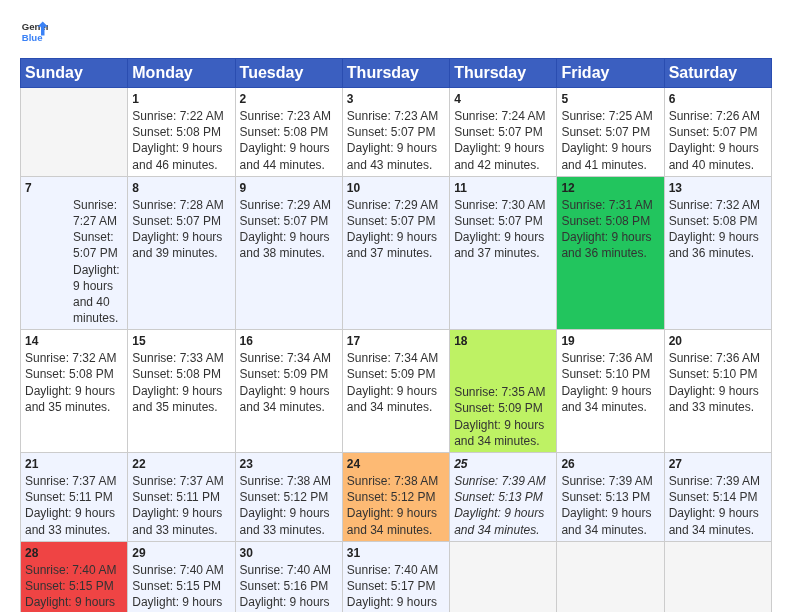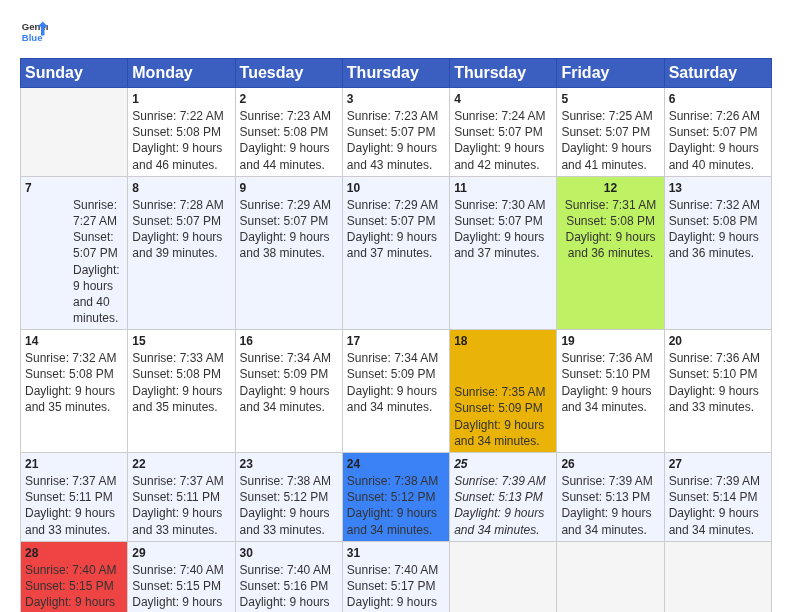--- a/index.html
+++ b/index.html
@@ -206,21 +206,21 @@
 Daylight: 9 hours
 and 37 minutes.</div>
           </td>
           <td style="background: rgb(240, 244, 255);">
             <span class="day-num">11</span>
             <div class="day-info" style="white-space: pre-line;">Sunrise: 7:30 AM
 Sunset: 5:07 PM
 Daylight: 9 hours
 and 37 minutes.</div>
           </td>
-          <td style="background: #bef264; text-align: center;">
+          <td style="background: #22c55e;">
             <span class="day-num">12</span>
             <div class="day-info" style="white-space: pre-line;">Sunrise: 7:31 AM
 Sunset: 5:08 PM
 Daylight: 9 hours
 and 36 minutes.</div>
           </td>
           <td style="background: rgb(240, 244, 255);">
             <span class="day-num">13</span>
             <div class="day-info" style="white-space: pre-line;">Sunrise: 7:32 AM
 Sunset: 5:08 PM
@@ -250,21 +250,21 @@
 Daylight: 9 hours
 and 34 minutes.</div>
           </td>
           <td style="background: rgb(255, 255, 255);">
             <span class="day-num">17</span>
             <div class="day-info" style="white-space: pre-line;">Sunrise: 7:34 AM
 Sunset: 5:09 PM
 Daylight: 9 hours
 and 34 minutes.</div>
           </td>
-          <td style="background: #eab308;">
+          <td style="background: #bef264;">
             <span class="day-num">18</span>
             <div class="day-info" style="white-space: pre-line; margin-top: 36px;">Sunrise: 7:35 AM
 Sunset: 5:09 PM
 Daylight: 9 hours
 and 34 minutes.</div>
           </td>
           <td style="background: rgb(255, 255, 255);">
             <span class="day-num">19</span>
             <div class="day-info" style="white-space: pre-line;">Sunrise: 7:36 AM
 Sunset: 5:10 PM
@@ -294,21 +294,21 @@
 Daylight: 9 hours
 and 33 minutes.</div>
           </td>
           <td style="background: rgb(240, 244, 255);">
             <span class="day-num">23</span>
             <div class="day-info" style="white-space: pre-line;">Sunrise: 7:38 AM
 Sunset: 5:12 PM
 Daylight: 9 hours
 and 33 minutes.</div>
           </td>
-          <td style="background: #3b82f6;">
+          <td style="background: #fdba74;">
             <span class="day-num">24</span>
             <div class="day-info" style="white-space: pre-line;">Sunrise: 7:38 AM
 Sunset: 5:12 PM
 Daylight: 9 hours
 and 34 minutes.</div>
           </td>
           <td style="background: rgb(240, 244, 255); font-style: italic;">
             <span class="day-num">25</span>
             <div class="day-info" style="white-space: pre-line;">Sunrise: 7:39 AM
 Sunset: 5:13 PM

